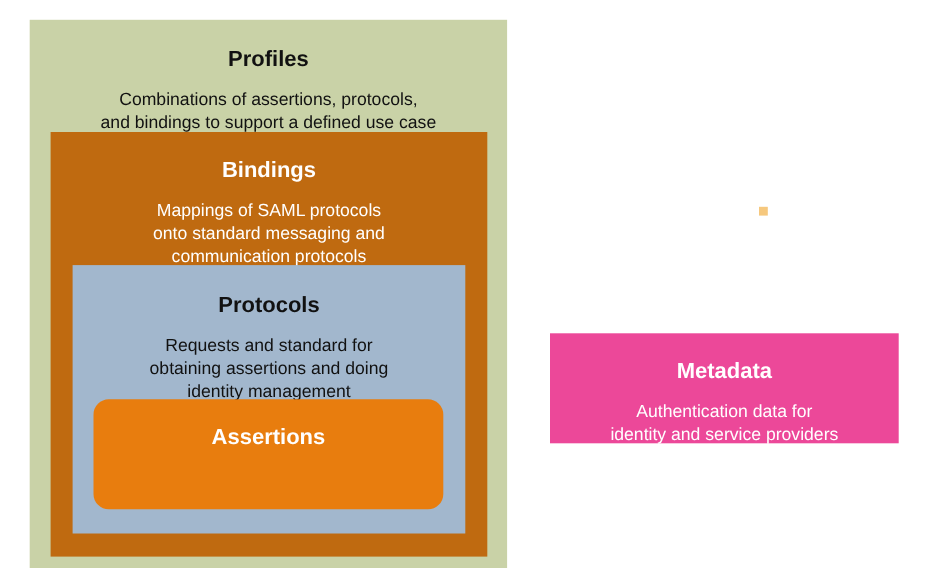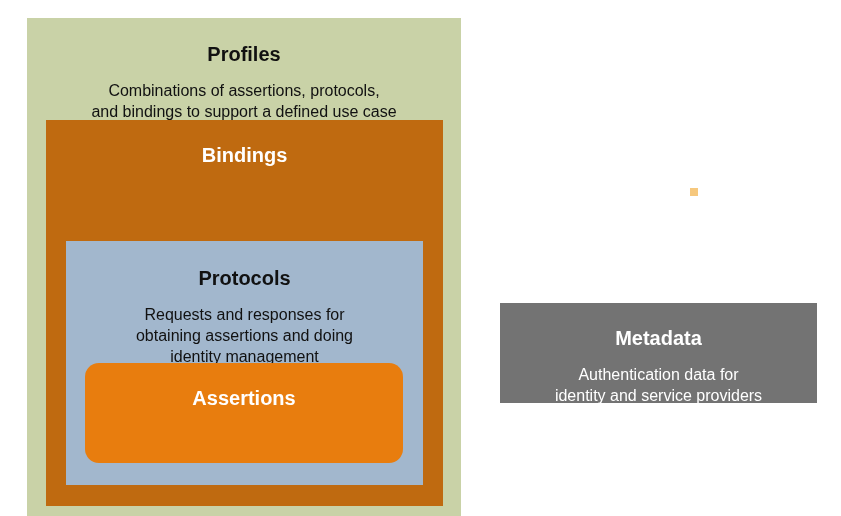--- a/index.html
+++ b/index.html
@@ -66,34 +66,37 @@
 <div class="canvas">
 
   <div class="box" id="profiles-box" style="background-color: rgb(201, 210, 167);">
     <div class="box-title dark-text">Profiles</div>
     <div class="box-desc dark-text">Combinations of assertions, protocols,
 and bindings to support a defined use case</div>
   </div>
 
   <div class="box" id="bindings-box" style="background-color: rgb(191, 106, 16);">
     <div class="box-title light-text">Bindings</div>
+    <div class="box-desc light-text">Mappings of SAML protocols
+onto standard messaging and
+communication protocols</div>
   </div>
 
   <div class="box" id="protocols-box" style="background-color: rgb(162, 183, 205);">
     <div class="box-title dark-text">Protocols</div>
-    <div class="box-desc dark-text">Requests and responses for
+    <div class="box-desc dark-text">Requests and standard for
 obtaining assertions and doing
 identity management</div>
   </div>
 
   <div class="box" id="assertions-box" style="background-color: rgb(232, 125, 14);">
     <div class="box-title light-text">Assertions</div>
   </div>
 
-  <div class="box" id="metadata-box" style="background-color: #737373;">
+  <div class="box" id="metadata-box" style="background-color: #ec4899;">
     <div class="box-title light-text">Metadata</div>
     <div class="box-desc light-text">Authentication data for
 identity and service providers</div>
   </div>
 
   <div class="speck" style="background-color: rgb(246, 200, 126);"></div>
 
   <div class="caption">SAML-concepts</div>
 
 </div>

